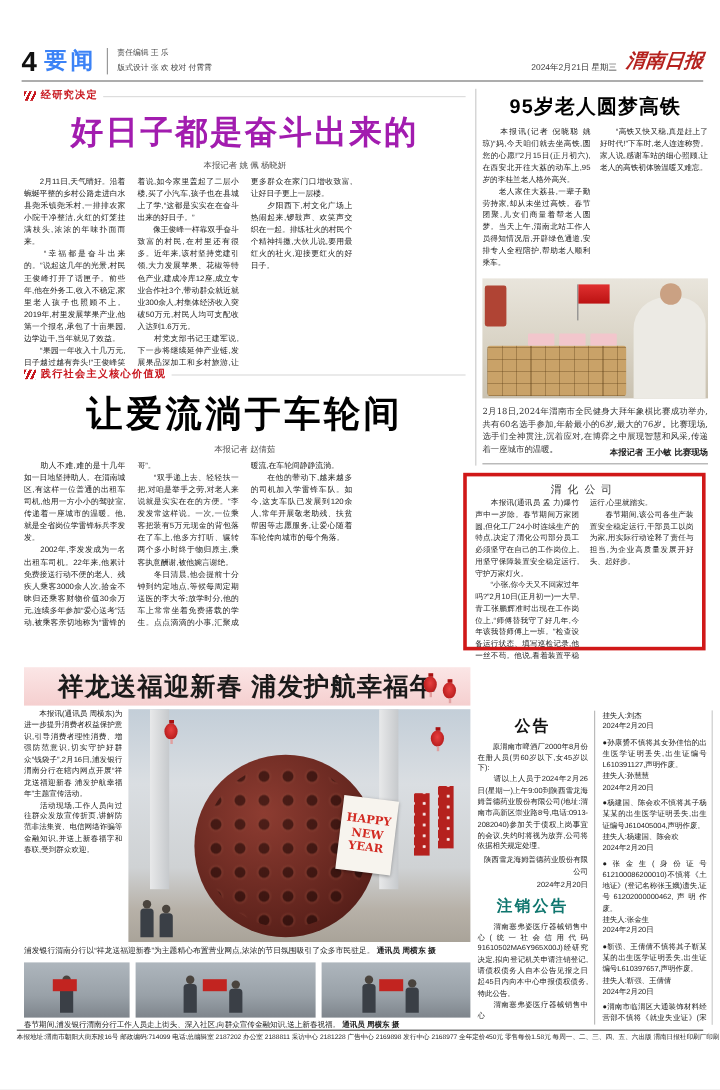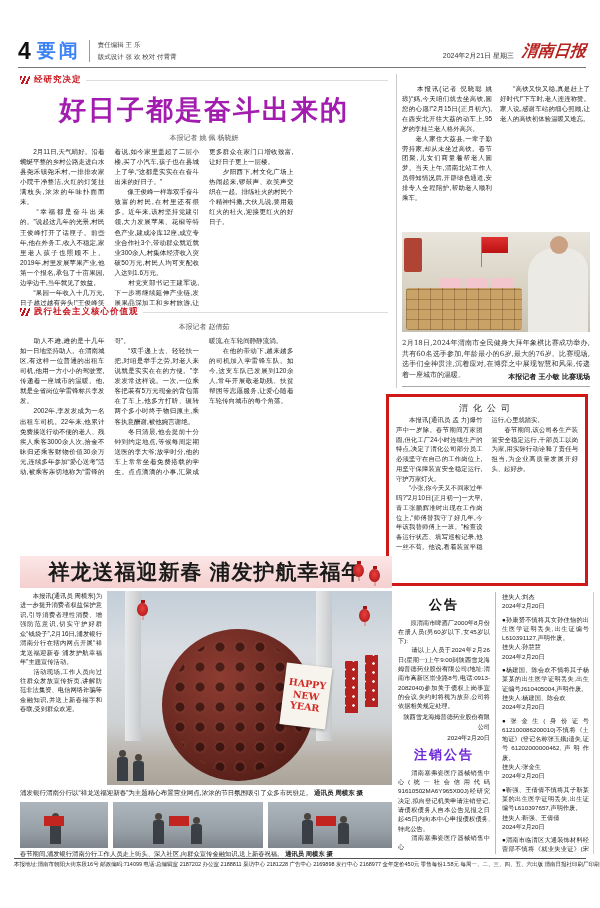--- a/index.html
+++ b/index.html
@@ -52,21 +52,21 @@
   .chess .card { position:absolute; width:22px; height:10px; background:#f2c6cc; border-radius:1px; bottom:44px; }
   .chess .player { position:absolute; right:2px; top:16px; width:60px; height:84px; background:#eceae4; border-radius:26px 22px 0 0; }
   .chess .player-head { position:absolute; right:22px; top:4px; width:18px; height:18px; border-radius:50%; background:#caa183; }
   .chess-cap { position:absolute; left:402px; top:338px; width:188px; font-family:"DejaVu Serif", serif;
                font-size:7px; line-height:1.5; color:#333; text-align:justify; }
   .chess-credit { position:absolute; left:402px; top:372px; width:188px; text-align:right; font-weight:bold;
                   font-family:"DejaVu Serif", serif; font-size:7px; color:#222; }
   .hr-chess { position:absolute; left:402px; top:386px; width:188px; height:1px; background:#aaa; }
 
   
-  .redbox { position:absolute; left:386px; top:394px; width:202px; height:192px; border:3px solid #d01818;
+  .redbox { position:absolute; left:386px; top:394px; width:202px; height:148px; border:3px solid #d01818;
             background:#fff; padding:5px 7px; }
   .redbox .kicker { text-align:center; font-family:"DejaVu Serif", serif; font-size:9px; letter-spacing:5px; color:#333; }
   .redbox .headline { text-align:center; font-size:13px; font-weight:bold; color:#000; margin:3px 0 4px; }
   .redbox .cols { height:140px; column-count:2; column-gap:9px; column-fill:auto; font-size:6.3px; }
 
   
   .a3 { position:absolute; left:20px; top:306px; width:368px; }
   .a3 .headline { font-size:30px; font-weight:bold; text-align:center; color:#000; letter-spacing:3px; margin-top:7px; }
   .a3 .subtitle { text-align:center; font-family:"DejaVu Serif", serif; font-size:10.5px; color:#222; margin-top:5px; }
   .a3 .byline { text-align:center; font-size:7px; color:#555; margin:4px 0; }
@@ -108,21 +108,21 @@
                  background:linear-gradient(180deg,#aeb6bd 0%,#99a1a8 60%,#7e858c 100%); }
   .sp1 { width:88px; } .sp2 { width:150px; } .sp3 { width:124px; }
   .redsign { position:absolute; width:20px; height:10px; background:#c22420; top:14px; }
   .strip-cap { margin-top:2px; font-size:6.3px; color:#1c1c1c; }
 
   
   .classifieds { position:absolute; left:398px; top:592px; width:192px; height:262px; display:flex; overflow:hidden; }
   .cl-col { width:92px; font-size:6.2px; line-height:1.5; text-align:justify; color:#1c1c1c; }
   .cl-col + .cl-col { border-left:1px solid #bbb; padding-left:6px; margin-left:5px; width:94px; }
   .cl-title { font-size:13px; font-weight:bold; text-align:center; letter-spacing:2px; margin:3px 0 3px; color:#111; }
-  .cl-title.red { color:#6d28d9; }
+  .cl-title.red { color:#0f766e; }
   .cl-sign { text-align:right; margin-top:2px; }
   .cl-entries p { margin-bottom:4px; white-space:pre-line; }
   .v-rule-right { position:absolute; left:593px; top:592px; width:1px; height:262px; background:#ccc; }
 
   
   .footer-rule { position:absolute; left:14px; top:858px; width:572px; height:1px; background:#555; }
   .footer-text { position:absolute; left:14px; top:861px; width:572px; font-size:5.5px; color:#222;
                  white-space:nowrap; text-align:center; }
 </style>
 </head>
@@ -155,20 +155,21 @@
     <div class="byline">本报记者 姚 佩 杨晓妍</div>
     <div class="cols bodytext prewrap">　　2月11日,天气晴好。沿着蜿蜒平整的乡村公路走进白水县尧禾镇尧禾村,一排排农家小院干净整洁,火红的灯笼挂满枝头,浓浓的年味扑面而来。
 　　“幸福都是奋斗出来的。”说起这几年的光景,村民王俊峰打开了话匣子。前些年,他在外务工,收入不稳定,家里老人孩子也照顾不上。2019年,村里发展苹果产业,他第一个报名,承包了十亩果园,边学边干,当年就见了效益。
 　　“果园一年收入十几万元,日子越过越有奔头!”王俊峰笑着说,如今家里盖起了二层小楼,买了小汽车,孩子也在县城上了学,“这都是实实在在奋斗出来的好日子。”
 　　像王俊峰一样靠双手奋斗致富的村民,在村里还有很多。近年来,该村坚持党建引领,大力发展苹果、花椒等特色产业,建成冷库12座,成立专业合作社3个,带动群众就近就业300余人,村集体经济收入突破50万元,村民人均可支配收入达到1.6万元。
 　　村党支部书记王建军说,下一步将继续延伸产业链,发展果品深加工和乡村旅游,让更多群众在家门口增收致富,让好日子更上一层楼。
 　　夕阳西下,村文化广场上热闹起来,锣鼓声、欢笑声交织在一起。排练社火的村民个个精神抖擞,大伙儿说,要用最红火的社火,迎接更红火的好日子。</div>
   </div>
 
   <div class="a2">
+    <div class="headline">95岁老人圆梦高铁</div>
     <div class="cols bodytext prewrap">　　本报讯(记者 倪晓聪 姚 琼)“妈,今天咱们就去坐高铁,圆您的心愿!”2月15日(正月初六),在西安北开往大荔的动车上,95岁的李桂兰老人格外高兴。
 　　老人家住大荔县,一辈子勤劳持家,却从未坐过高铁。春节团聚,儿女们商量着帮老人圆梦。当天上午,渭南北站工作人员得知情况后,开辟绿色通道,安排专人全程陪护,帮助老人顺利乘车。
 　　“高铁又快又稳,真是赶上了好时代!”下车时,老人连连称赞。家人说,感谢车站的细心照顾,让老人的高铁初体验温暖又难忘。</div>
   </div>
 
   <div class="chess">
     <div class="machine"></div>
     <div class="flagpole"></div>
     <div class="flag"></div>
     <div class="table"></div>
@@ -188,20 +189,21 @@
 　　“小张,你今天又不回家过年吗?”2月10日(正月初一)一大早,青工张鹏辉准时出现在工作岗位上,“师傅替我守了好几年,今年该我替师傅上一班。”检查设备运行状态、填写巡检记录,他一丝不苟。他说,看着装置平稳运行,心里就踏实。
 　　春节期间,该公司各生产装置安全稳定运行,干部员工以岗为家,用实际行动诠释了责任与担当,为企业高质量发展开好头、起好步。</div>
   </div>
 
   <div class="a3">
     <div class="kicker-row">
       <span class="stripes"></span>
       <span class="kicker-label">践行社会主义核心价值观</span>
       <span class="kicker-line"></span>
     </div>
+    <div class="headline">让爱流淌于车轮间</div>
     <div class="byline">本报记者 赵倩茹</div>
     <div class="cols bodytext prewrap">　　助人不难,难的是十几年如一日地坚持助人。在渭南城区,有这样一位普通的出租车司机,他用一方小小的驾驶室,传递着一座城市的温暖。他,就是全省岗位学雷锋标兵李发发。
 　　2002年,李发发成为一名出租车司机。22年来,他累计免费接送行动不便的老人、残疾人乘客3000余人次,拾金不昧归还乘客财物价值30余万元,连续多年参加“爱心送考”活动,被乘客亲切地称为“雷锋的哥”。
 　　“双手递上去、轻轻扶一把,对咱是举手之劳,对老人来说就是实实在在的方便。”李发发常这样说。一次,一位乘客把装有5万元现金的背包落在了车上,他多方打听、辗转两个多小时终于物归原主,乘客执意酬谢,被他婉言谢绝。
 　　冬日清晨,他会提前十分钟到约定地点,等候每周定期送医的李大爷;放学时分,他的车上常常坐着免费搭载的学生。点点滴滴的小事,汇聚成暖流,在车轮间静静流淌。
 　　在他的带动下,越来越多的司机加入学雷锋车队。如今,这支车队已发展到120余人,常年开展敬老助残、扶贫帮困等志愿服务,让爱心随着车轮传向城市的每个角落。</div>
   </div>
 
   <div class="promo">
     <div class="banner">

